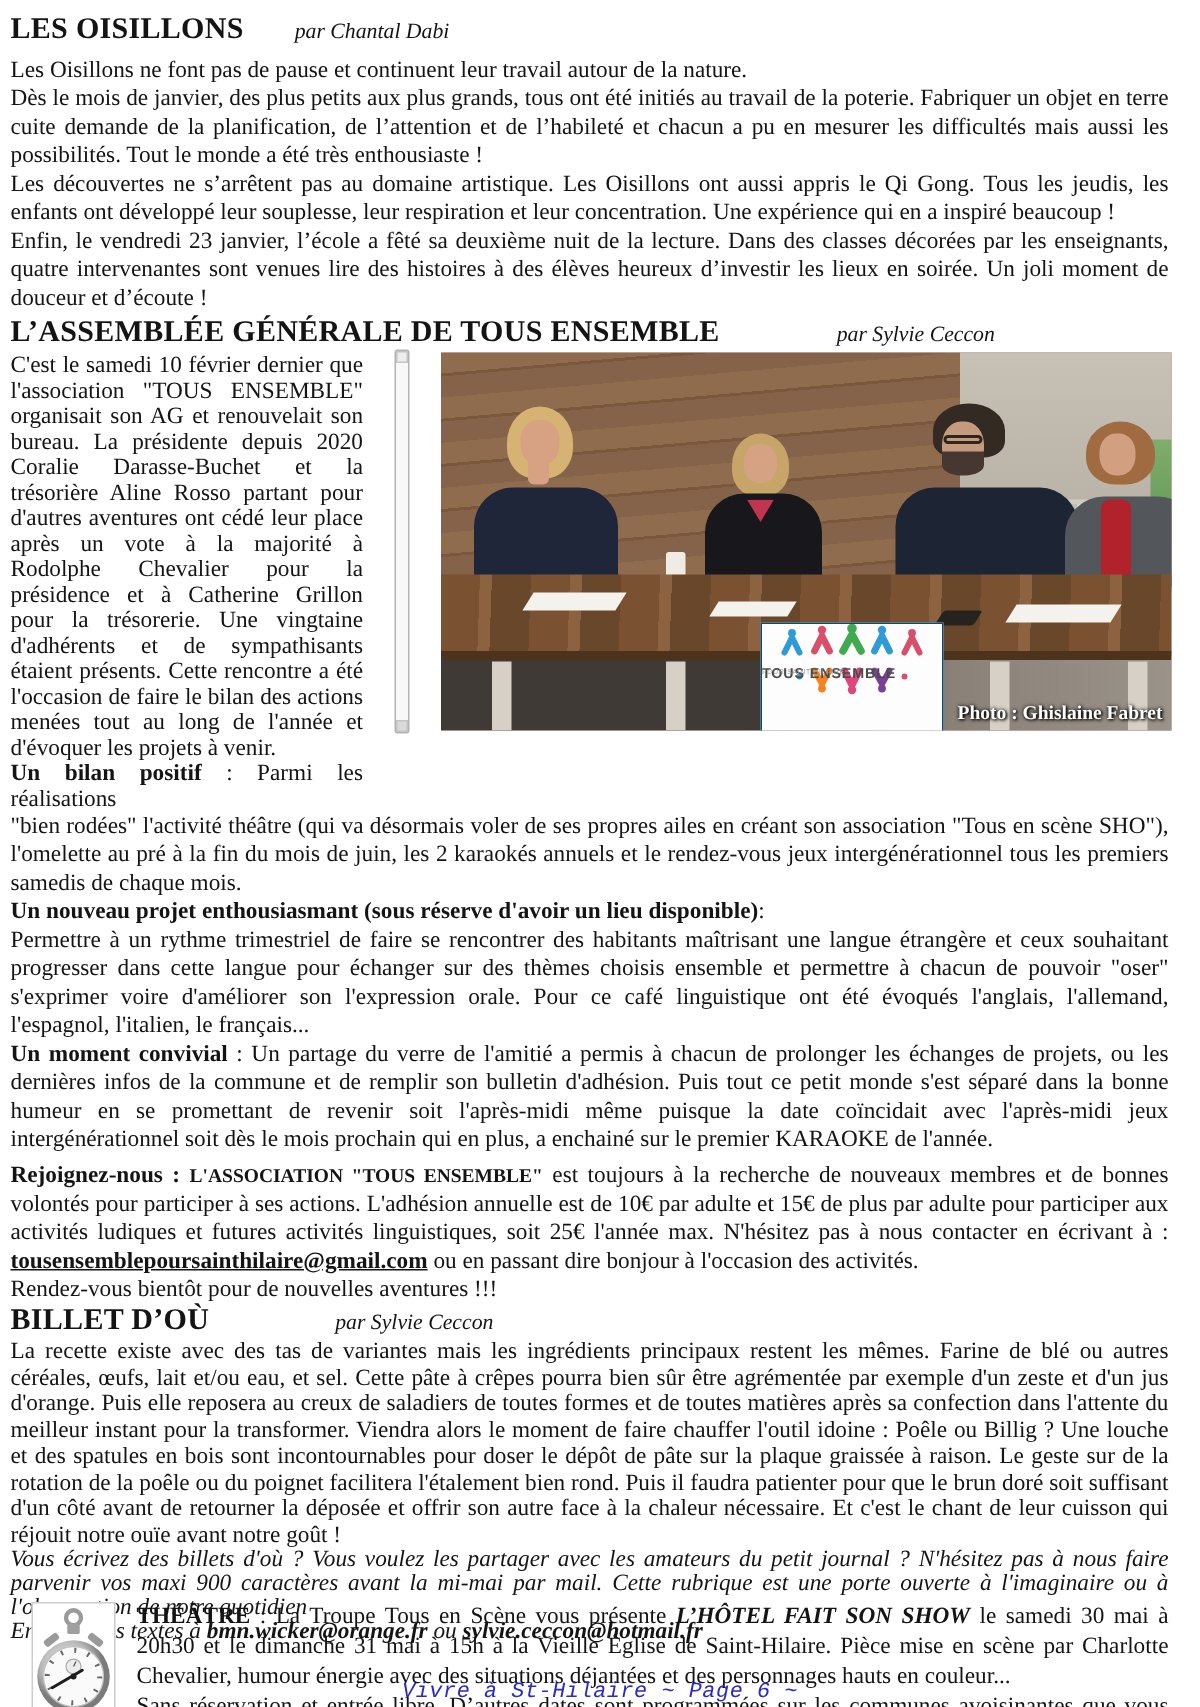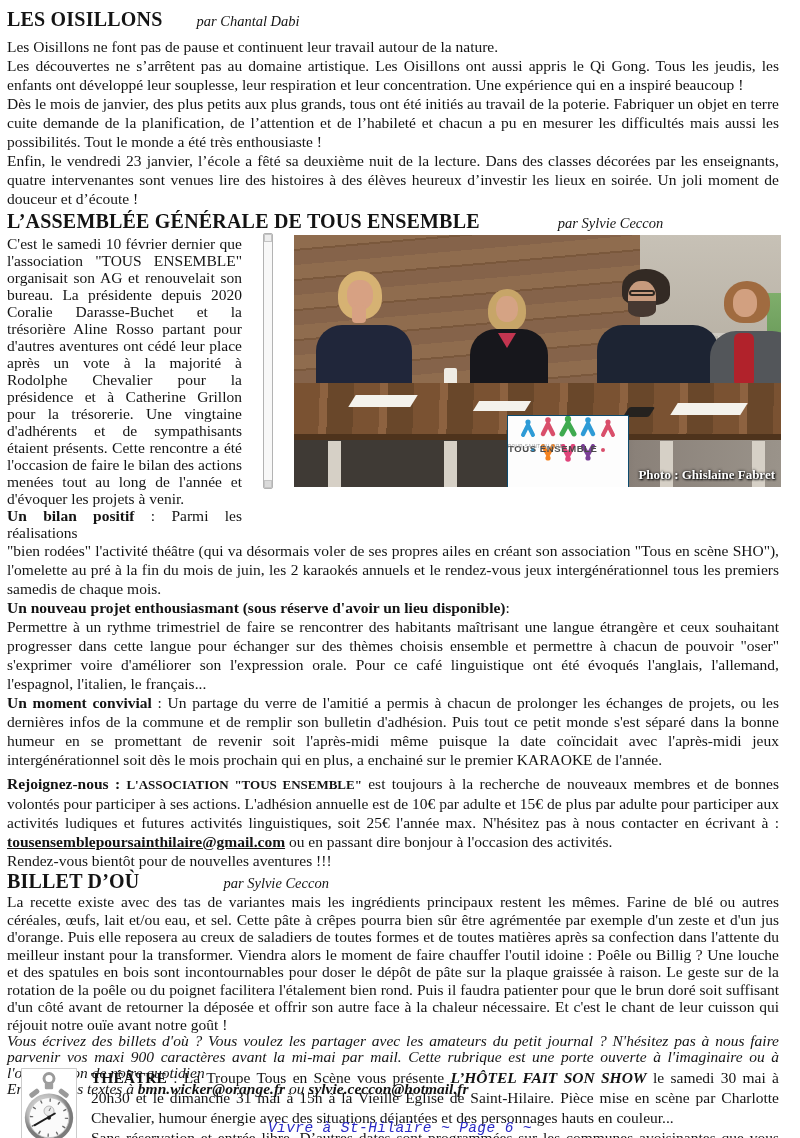--- a/index.html
+++ b/index.html
@@ -97,22 +97,22 @@
 </head>
 <body>
 
 <div class="page">
 
   <div class="sect-head mb6">
     <span class="sect-title">LES OISILLONS</span>
     <span class="byline ml34">par Chantal Dabi</span>
   </div>
   <p class="s1">Les Oisillons ne font pas de pause et continuent leur travail autour de la nature.</p>
+  <p class="s1">Dès le mois de janvier, des plus petits aux plus grands, tous ont été initiés au travail de la poterie. Fabriquer un objet en terre cuite demande de la planification, de l’attention et de l’habileté et chacun a pu en mesurer les difficultés mais aussi les possibilités. Tout le monde a été très enthousiaste !</p>
   <p class="s1">Les découvertes ne s’arrêtent pas au domaine artistique. Les Oisillons ont aussi appris le Qi Gong. Tous les jeudis, les enfants ont développé leur souplesse, leur respiration et leur concentration. Une expérience qui en a inspiré beaucoup !</p>
-  <p class="s1">Dès le mois de janvier, des plus petits aux plus grands, tous ont été initiés au travail de la poterie. Fabriquer un objet en terre cuite demande de la planification, de l’attention et de l’habileté et chacun a pu en mesurer les difficultés mais aussi les possibilités. Tout le monde a été très enthousiaste !</p>
   <p class="s1">Enfin, le vendredi 23 janvier, l’école a fêté sa deuxième nuit de la lecture. Dans des classes décorées par les enseignants, quatre intervenantes sont venues lire des histoires à des élèves heureux d’investir les lieux en soirée. Un joli moment de douceur et d’écoute !</p>
 
   <div class="sect-head mt2">
     <span class="sect-title">L’ASSEMBLÉE GÉNÉRALE DE TOUS ENSEMBLE</span>
     <span class="byline ml78">par Sylvie Ceccon</span>
   </div>
 
   <div class="two-col">
     <div class="col-text">
       <p>C'est le samedi 10 février dernier que l'association "TOUS ENSEMBLE" organisait son AG et renouvelait son bureau. La présidente depuis 2020 Coralie Darasse-Buchet et la trésorière Aline Rosso partant pour d'autres aventures ont cédé leur place après un vote à la majorité à Rodolphe Chevalier pour la présidence et à Catherine Grillon pour la trésorerie. Une vingtaine d'adhérents et de sympathisants étaient présents. Cette rencontre a été l'occasion de faire le bilan des actions menées tout au long de l'année et d'évoquer les projets à venir.</p>

